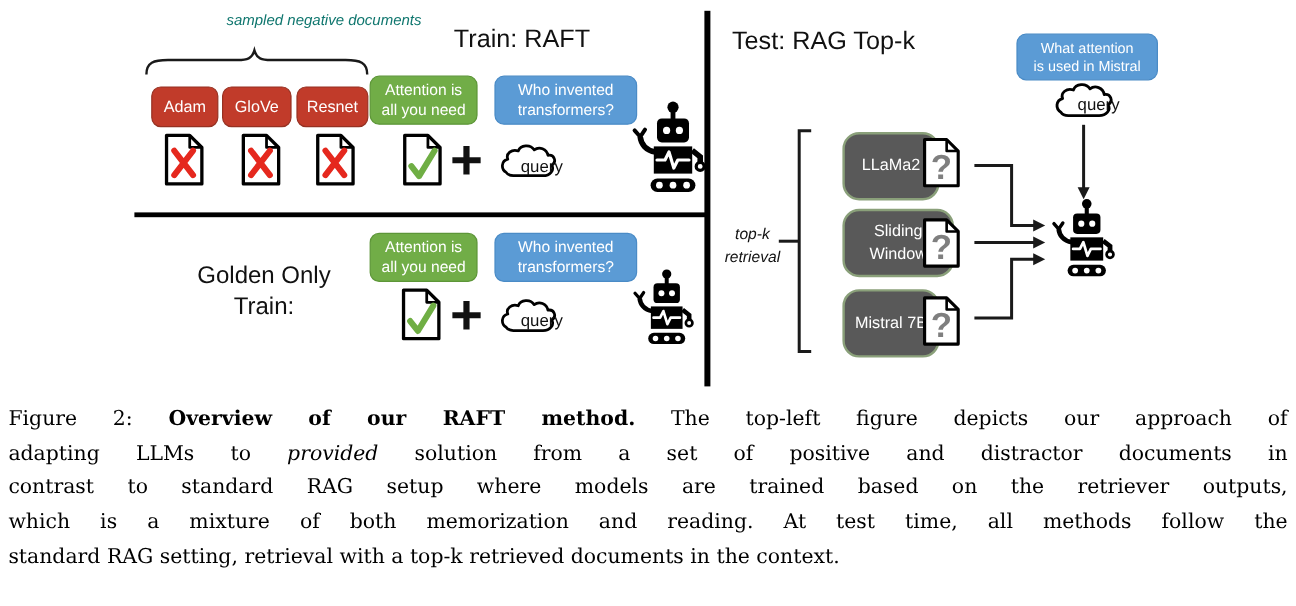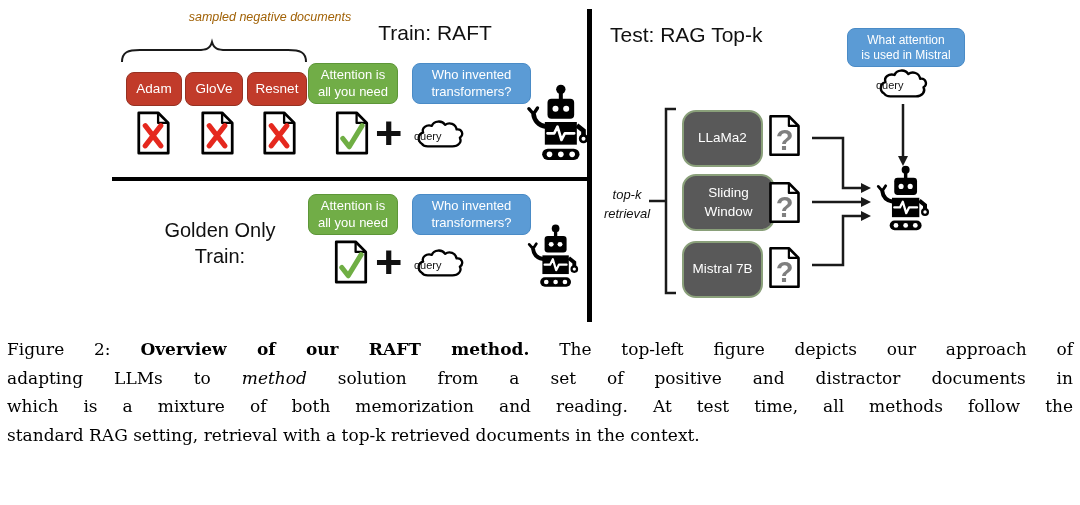--- a/index.html
+++ b/index.html
@@ -9,48 +9,48 @@
   
   .diagram { position:absolute; left:0; top:0; width:1080px; height:330px; }
 
   .divider-v { position:absolute; left:587px; top:9px; width:5px; height:313px; background:#000; }
   .divider-h { position:absolute; left:112px; top:177px; width:476px; height:4px; background:#000; }
 
   .sec-title { position:absolute; font-size:21px; color:#111; white-space:nowrap; }
   .title-center { text-align:center; white-space:normal; }
 
   .neg-label { position:absolute; left:140px; top:10px; width:260px; text-align:center;
-               font-style:italic; font-size:12.5px; color:#a16207; }
+               font-style:italic; font-size:12.5px; color:#0f766e; }
 
   .topk-label { position:absolute; left:594px; top:186px; width:66px; text-align:center;
                 font-style:italic; font-size:13px; line-height:1.45; color:#111; }
 
   .box { position:absolute; border-radius:8px; color:#fff; display:flex; flex-direction:column;
          align-items:center; justify-content:center; text-align:center;
          font-size:13px; line-height:1.25; }
   .box.red   { background:var(--box-red,#c13b2a);   border:1.5px solid var(--box-red-border,#963122); font-size:13.5px;text-align:right; }
   .box.green { background:var(--box-green,#71ad47); border:1.5px solid var(--box-green-border,#5d9638); }
   .box.blue  { background:var(--box-blue,#5b9bd5);  border:1.5px solid var(--box-blue-border,#4a8bc6); }
   .box.dark  { background:var(--box-dark,#595959);  border:2px solid var(--box-dark-border,#8aa07a);
-               border-radius:14px; font-size:13.5px; line-height:1.35; }
+               border-radius:14px; font-size:13.5px; line-height:1.35;margin-left:20px; }
   .box.blue.small { font-size:12px; }
 
   .plus { position:absolute; font-size:47px; font-weight:bold; color:#111; line-height:1; }
 
   .icon { position:absolute; }
   .doc-wrap { position:absolute; }
   .doc-wrap svg { position:absolute; left:0; top:0; width:100%; height:100%; }
   .q-mark { position:absolute; left:0; top:5px; width:100%; height:100%;
             display:flex; align-items:center; justify-content:center;
             color:var(--mark-gray,#7f7f7f); font-weight:bold; font-size:29px; }
 
   .cloud-wrap { position:absolute; }
   .cloud-wrap svg { position:absolute; left:0; top:0; width:100%; height:100%; }
-  .cloud-label { position:absolute; left:0; top:38%; width:100%; text-align:left;
-                 font-size:11px; color:#111; }
+  .cloud-label { position:absolute; left:0; top:38%; width:100%; text-align:right;
+                 font-size:14px; color:#111; }
 
   .overlay { position:absolute; left:0; top:0; width:1080px; height:330px; pointer-events:none; }
 
   
   .caption { position:absolute; left:7px; top:335px; width:1066px;
              font-family:"DejaVu Serif","Liberation Serif",serif;
              font-size:17px; line-height:28.7px; color:#000; }
   .cap-line { text-align:justify; text-align-last:justify; }
   .cap-line.last { text-align-last:left; }
   .cap-line b { font-weight:bold; }
@@ -253,17 +253,18 @@
       <polygon points="861,183 861,193 871,188" fill="#1a1a1a"></polygon>
       <path d="M812,202 L862,202" fill="none" stroke="#1a1a1a" stroke-width="2.5"></path>
       <polygon points="861,197 861,207 871,202" fill="#1a1a1a"></polygon>
       <path d="M812,265 L843,265 L843,216 L862,216" fill="none" stroke="#1a1a1a" stroke-width="2.5"></path>
       <polygon points="861,211 861,221 871,216" fill="#1a1a1a"></polygon>
     </svg>
   </div>
 
   <div class="caption">
     <div class="cap-line"><span>Figure 2: </span><b>Overview of our RAFT method.</b><span> The top-left figure depicts our approach of</span></div>
-    <div class="cap-line"><span>adapting LLMs to </span><i>method</i><span> solution from a set of positive and distractor documents in</span></div>
+    <div class="cap-line"><span>adapting LLMs to </span><i>provided</i><span> solution from a set of positive and distractor documents in</span></div>
+    <div class="cap-line">contrast to standard RAG setup where models are trained based on the retriever outputs,</div>
     <div class="cap-line">which is a mixture of both memorization and reading. At test time, all methods follow the</div>
     <div class="cap-line last">standard RAG setting, retrieval with a top-k retrieved documents in the context.</div>
   </div>
 </div>
 
 </body></html>

